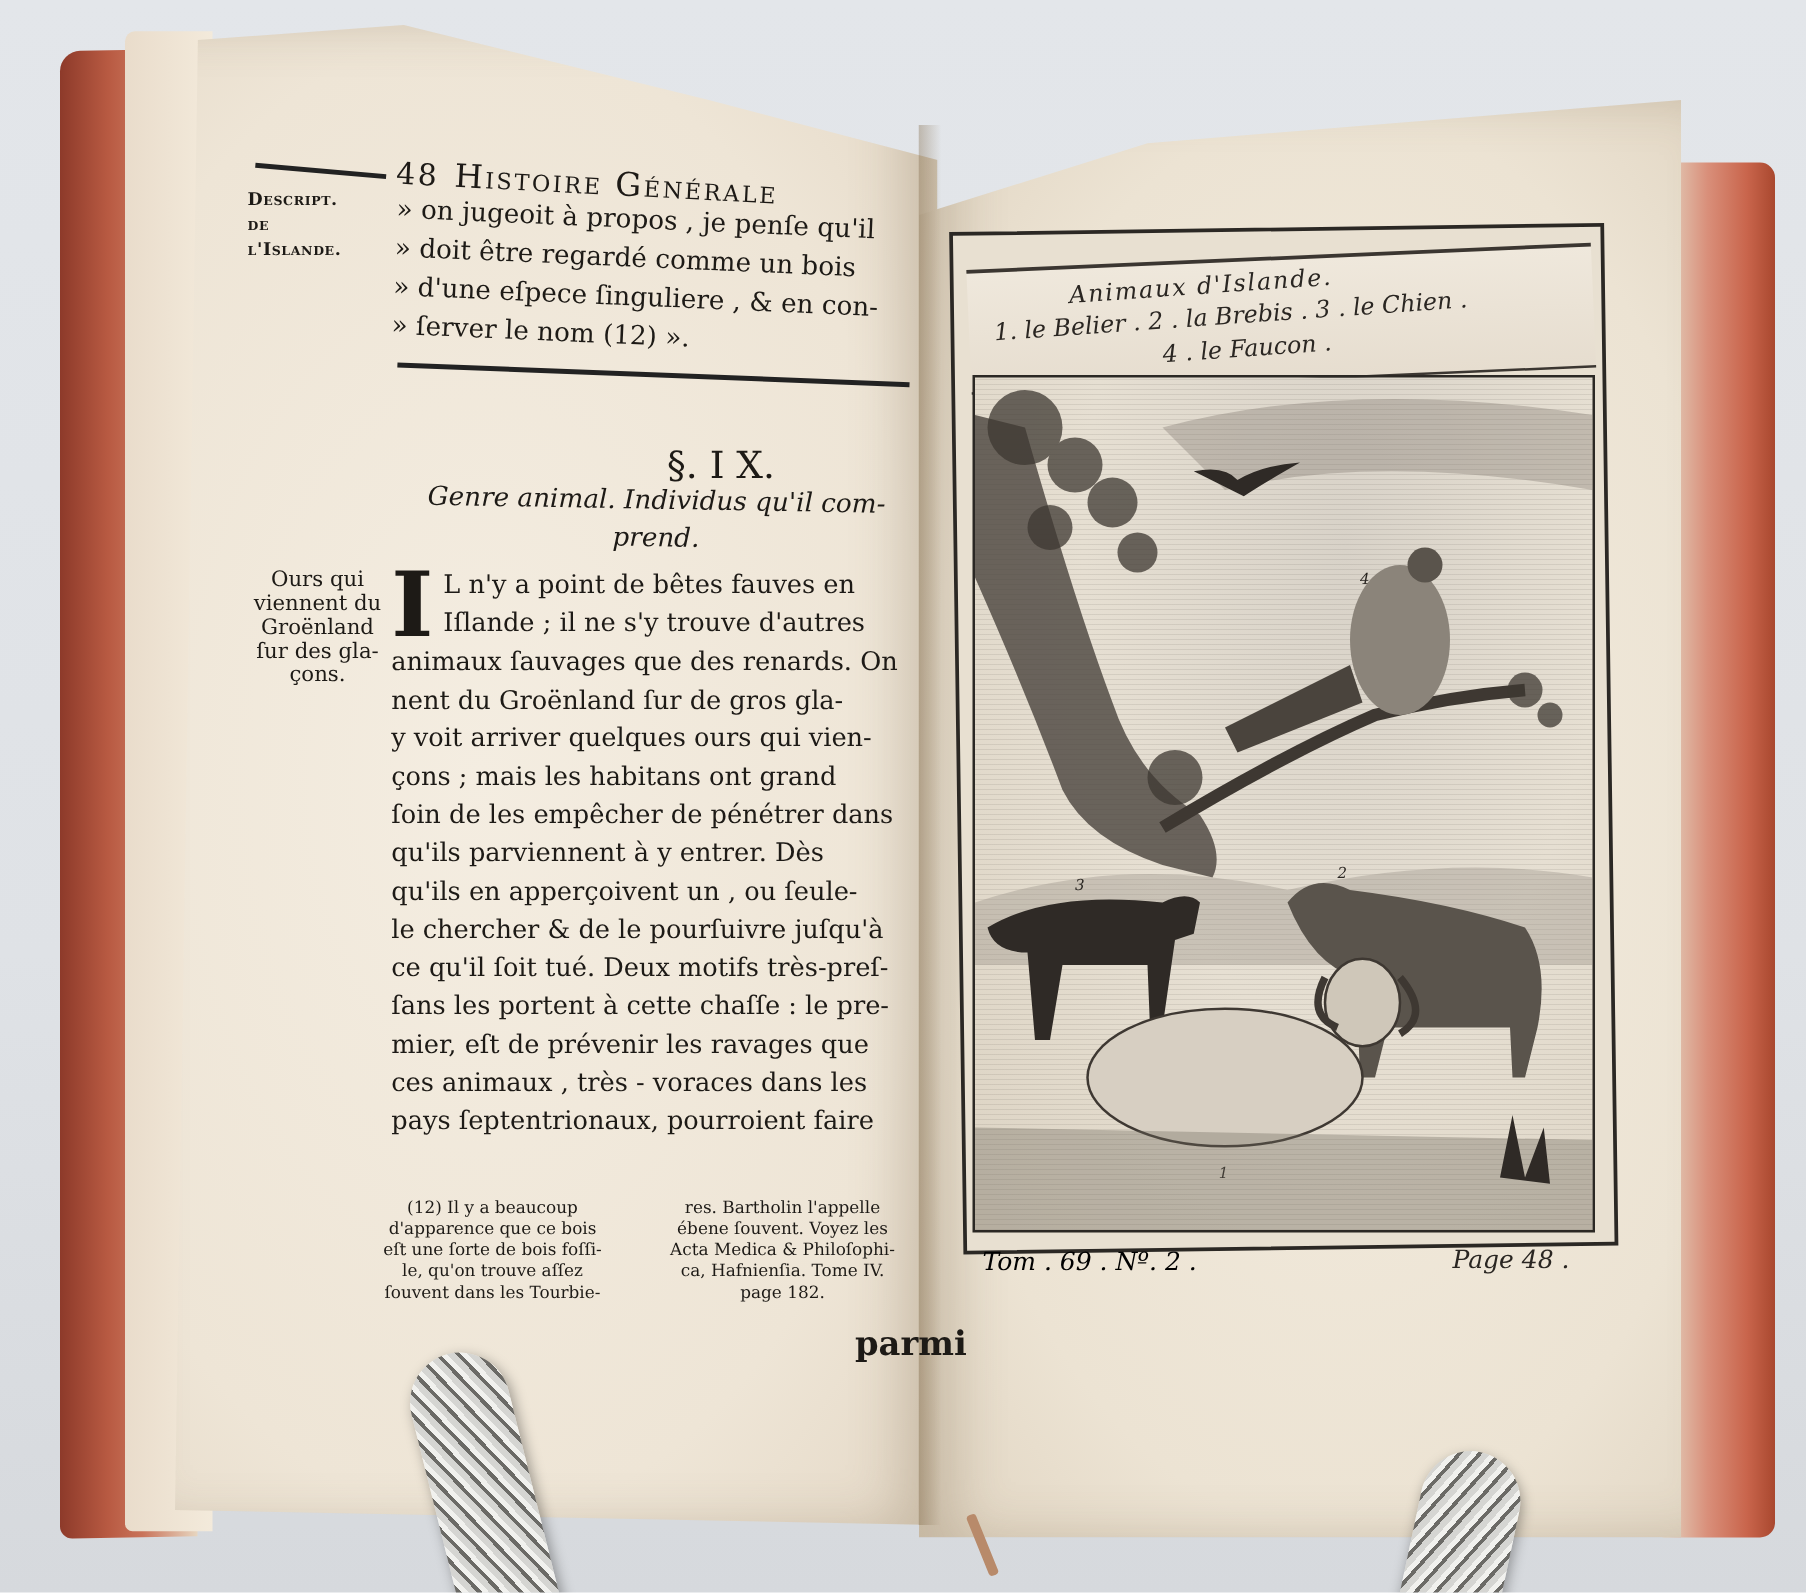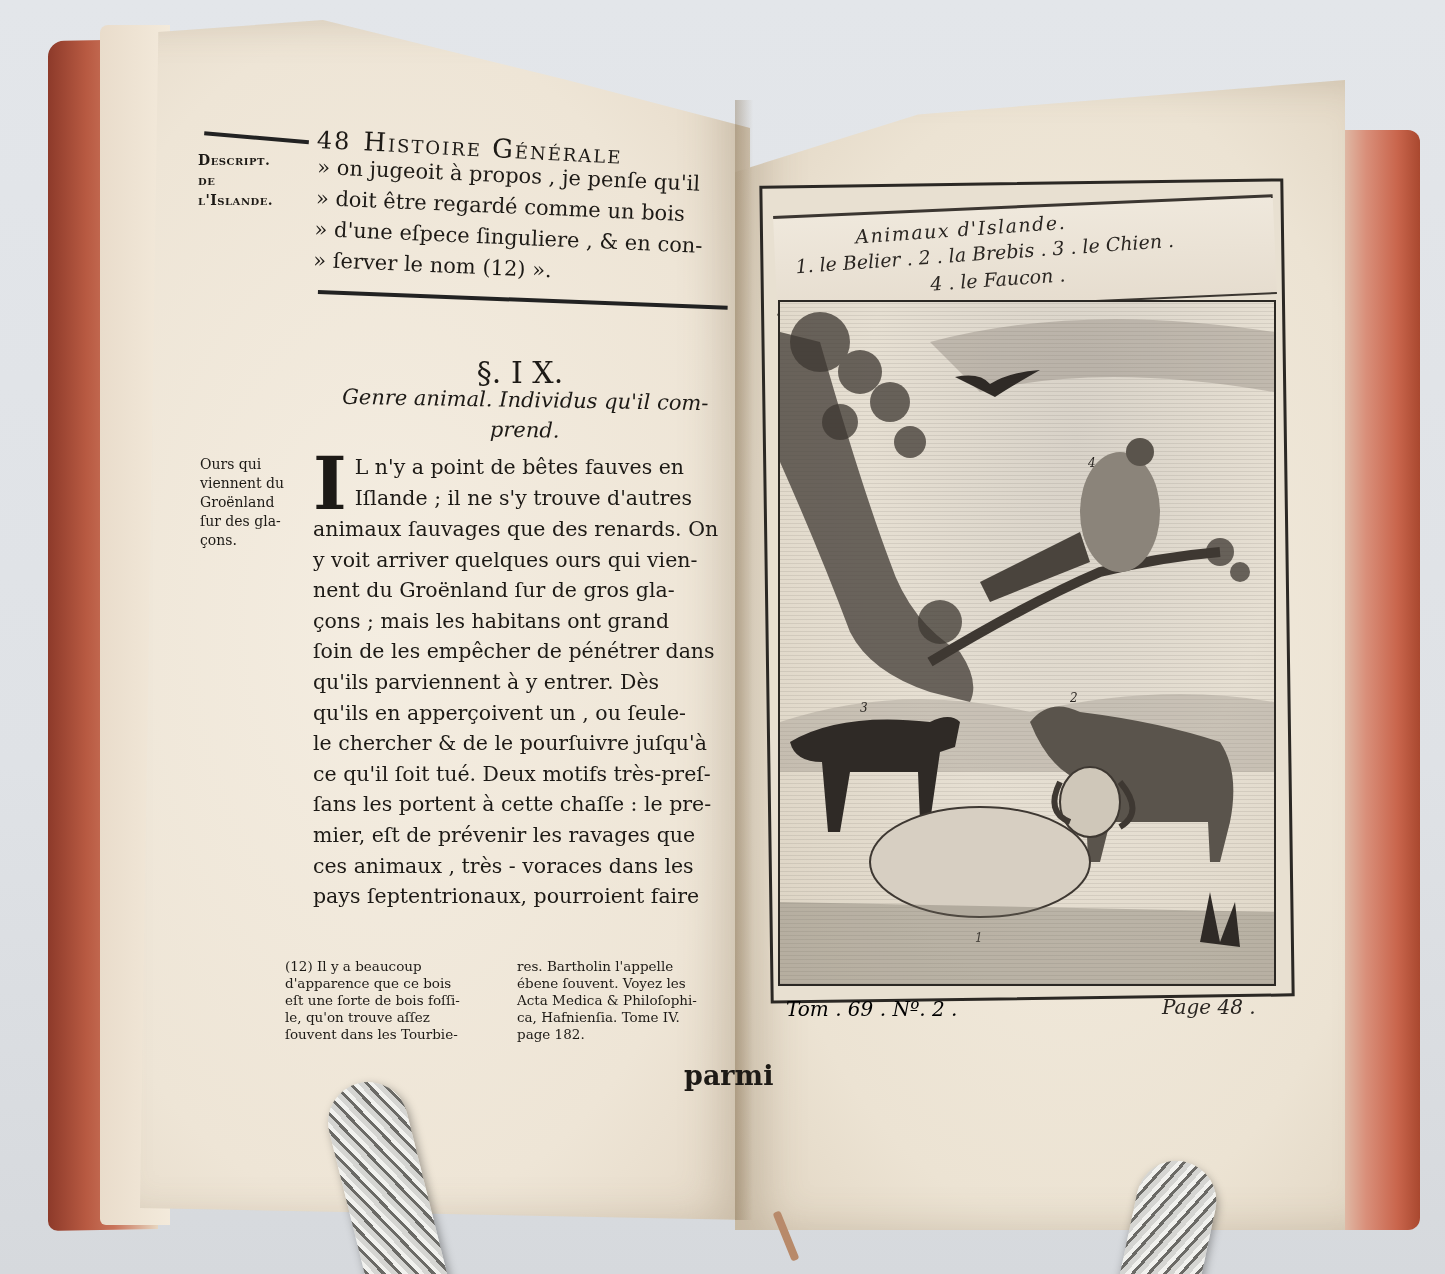--- a/index.html
+++ b/index.html
@@ -54,36 +54,36 @@
     .margin-head {
       left:198px; top:150px; width:105px; font-size:14px; font-weight:bold; text-align:left; line-height:20px;
       font-variant: small-caps; letter-spacing:.5px;
     }
     .quote {
       left:318px; top:152px; width:420px; font-size:21px; line-height:31px;
       transform: rotate(2.5deg); transform-origin:left top;
     }
     .quote div { white-space:nowrap; }
     .rule2 { left:318px; top:290px; width:410px; height:4px; background:#222; transform:rotate(2.2deg); transform-origin:left top; }
-    .section-num { left:420px; top:355px; width:200px; font-size:30px; text-align:center; }
+    .section-num { left:420px; top:355px; width:200px; font-size:30px; text-align:right; }
     .section-sub { left:320px; top:385px; width:410px; font-size:21px; font-style:italic; text-align:center; line-height:30px; transform:rotate(1deg); }
     .margin-note {
-      left:200px; top:455px; width:108px; font-size:14px; line-height:19px; text-align:left;
+      left:200px; top:455px; width:108px; font-size:17px; line-height:19px; text-align:center;
     }
     .body-text {
       left:313px; top:452px; width:425px; font-size:20.5px; line-height:30.6px; text-align:justify;
     }
     .body-text div { white-space:nowrap; }
     .dropcap { float:left; font-size:72px; line-height:60px; margin:2px 8px 0 0; font-weight:bold; }
     .footnotes {
       left:285px; top:958px; width:450px; font-size:13.5px; line-height:17px;
       display:flex; gap:14px;
     }
     .footnotes .col { flex:1; }
-    .footnotes .col div { white-space:nowrap; }
+    .footnotes .col div { white-space:nowrap;text-align:center; }
     .catchword { left:650px; top:1060px; font-size:27px; font-weight:bold;margin-left:34px; }
 
     
     .plate-outer {
       left:765px; top:182px; width:518px; height:812px;
       border:3px solid #2b2824; background:#e8e0d1;
       transform: rotate(-0.8deg);
     }
     .plate-inner {
       left:778px; top:300px; width:494px; height:682px;
@@ -167,22 +167,22 @@
   <div>Groënland</div>
   <div>ſur des gla-</div>
   <div>çons.</div>
 </div>
 
 <div class="abs txt body-text">
   <span class="dropcap">I</span>
   <div>L n'y a point de bêtes fauves en</div>
   <div>Iſlande ; il ne s'y trouve d'autres</div>
   <div style="clear:both">animaux ſauvages que des renards. On</div>
+  <div>nent du Groënland ſur de gros gla-</div>
   <div>y voit arriver quelques ours qui vien-</div>
-  <div>nent du Groënland ſur de gros gla-</div>
   <div>çons ; mais les habitans ont grand</div>
   <div>ſoin de les empêcher de pénétrer dans</div>
   <div>qu'ils parviennent à y entrer. Dès</div>
   <div>qu'ils en apperçoivent un , ou ſeule-</div>
   <div>le chercher &amp; de le pourſuivre juſqu'à</div>
   <div>ce qu'il ſoit tué. Deux motifs très-preſ-</div>
   <div>ſans les portent à cette chaſſe : le pre-</div>
   <div>mier, eſt de prévenir les ravages que</div>
   <div>ces animaux , très - voraces dans les</div>
   <div>pays ſeptentrionaux, pourroient faire</div>

